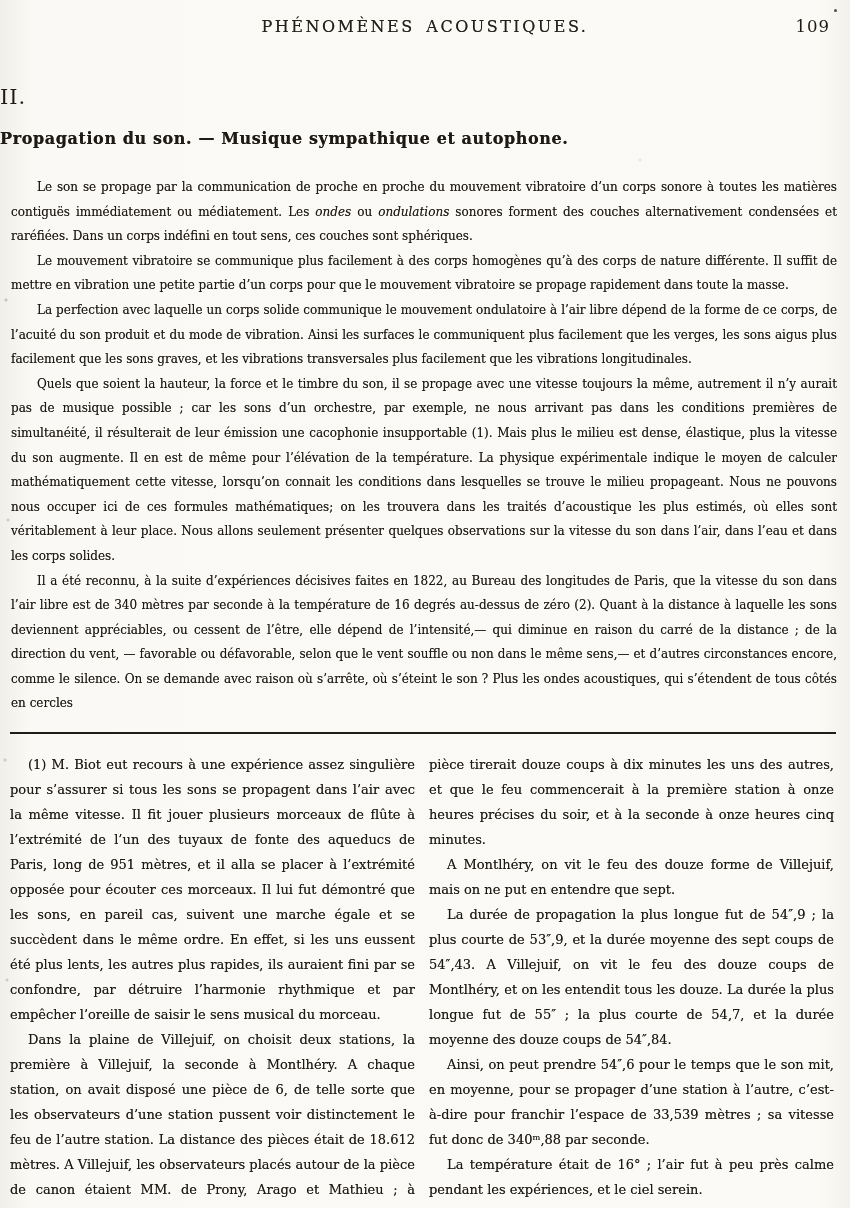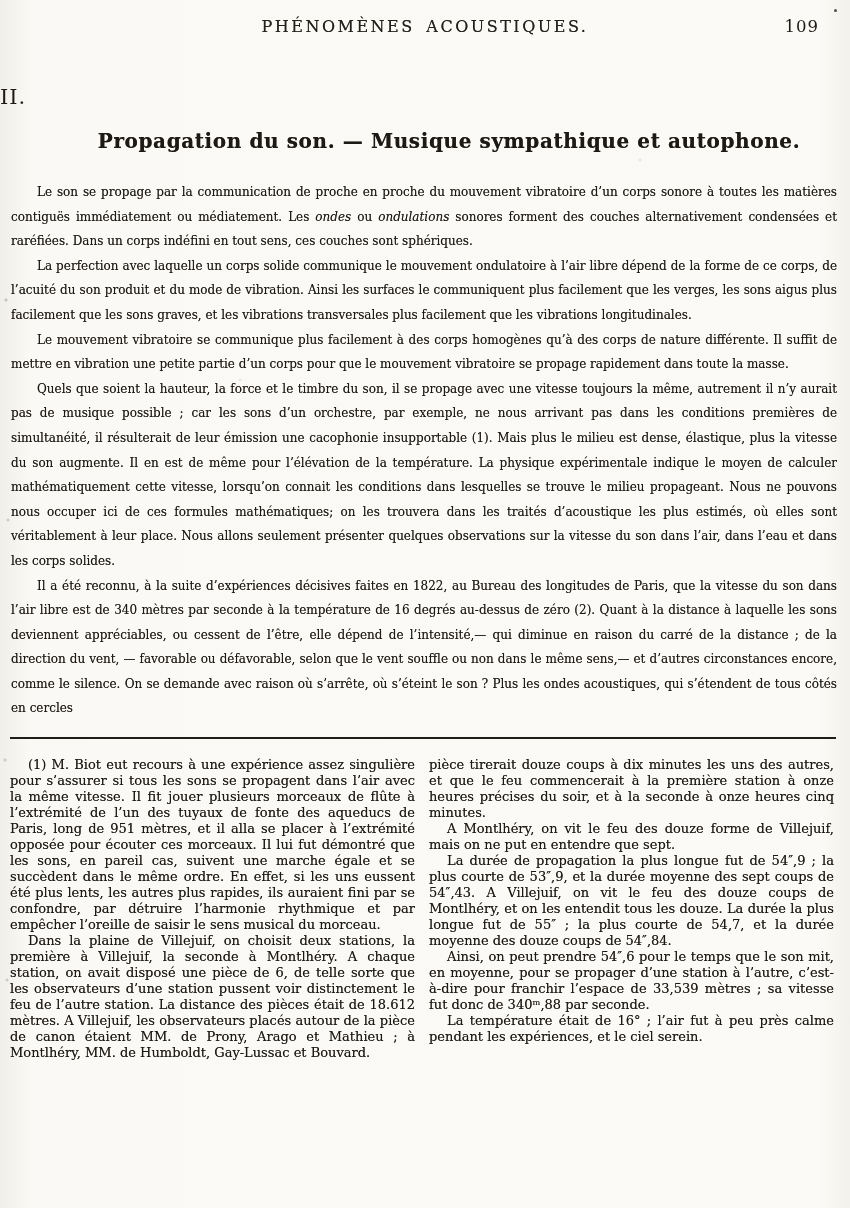--- a/index.html
+++ b/index.html
@@ -21,56 +21,55 @@
       radial-gradient(circle at 640px 160px, rgba(80,80,80,.12) 1px, transparent 2px),
       radial-gradient(circle at 240px 380px, rgba(80,80,80,.1) 1px, transparent 2px),
       linear-gradient(90deg, #f1efe9 0px, #faf9f5 30px, #fbfaf6 820px, #f3f1eb 850px);
   }
   .running-head { position: relative; padding-top: 17px; text-align: center; }
   .head-title {
     font-size: 16px; letter-spacing: 2.5px; word-spacing: 4px;
     color: #23201a; text-shadow: 0 0 .5px rgba(20,18,14,.6);
   }
   .page-num {
-    position: absolute; top: 17px; right: 31px;
+    position: absolute; top: 17px; right: 20px;
     font-size: 16.5px; letter-spacing: 1px;
   }
   .ink-speck {
     position: absolute; top: 9px; right: 13px;
     width: 3px; height: 3px; border-radius: 50%; background: rgba(40,36,30,.8);
   }
   .section-numeral {
     margin-top: 49px; text-align: left;
     font-size: 21px; letter-spacing: 1px;
   }
   .chapter-heading {
-    margin: 20px 0 0 0; text-align: center;
-    font-size: 20px; font-weight: bold; letter-spacing: .6px;
+    margin: 20px 0 0 0; 
+    font-size: 16px; font-weight: bold; letter-spacing: .6px;
     text-shadow: 0 0 .6px rgba(20,18,14,.7);
-    padding-left: 48px;
   }
   .body-text { margin: 27px 13px 0 11px; }
   .body-text p {
     margin: 0; text-align: justify; text-indent: 26px;
     font-size: 12px; line-height: 24.6px;
     text-shadow: 0 0 .45px rgba(25,22,18,.55);
   }
   .body-text i, .footnotes i { font-style: italic; }
   .footnote-rule {
     border: none; border-top: 2px solid #201d18;
     margin: 16px 14px 0 10px;
   }
   .footnotes {
     display: flex; gap: 14px;
     margin: 18px 12px 0 10px;
   }
   .fn-col { width: 405px; }
   .footnotes p {
     margin: 0; text-align: justify;
-    font-size: 13px; line-height: 16px;
+    font-size: 13px; line-height: 25px;
     text-shadow: 0 0 .4px rgba(25,22,18,.6);
   }
   .footnotes p.indent { text-indent: 18px; }
 </style>
 </head>
 <body>
 
 <div class="page">
 
   <div class="ink-speck"></div>
@@ -79,22 +78,22 @@
     <span class="head-title">PHÉNOMÈNES ACOUSTIQUES.</span>
     <span class="page-num">109</span>
   </header>
 
   <div class="section-numeral">II.</div>
 
   <h1 class="chapter-heading">Propagation du son. — Musique sympathique et autophone.</h1>
 
   <main class="body-text">
     <p><span>Le son se propage par la communication de proche en proche du mouvement vibratoire d’un corps sonore à toutes les matières contiguës immédiatement ou médiatement. Les </span><i>ondes</i><span> ou </span><i>ondulations</i><span> sonores forment des couches alternativement condensées et raréfiées. Dans un corps indéfini en tout sens, ces couches sont sphériques.</span></p>
+    <p>Le mouvement vibratoire se communique plus facilement à des corps homogènes qu’à des corps de nature différente. Il suffit de mettre en vibration une petite partie d’un corps pour que le mouvement vibratoire se propage rapidement dans toute la masse.</p>
     <p>La perfection avec laquelle un corps solide communique le mouvement ondulatoire à l’air libre dépend de la forme de ce corps, de l’acuité du son produit et du mode de vibration. Ainsi les surfaces le communiquent plus facilement que les verges, les sons aigus plus facilement que les sons graves, et les vibrations transversales plus facilement que les vibrations longitudinales.</p>
-    <p>Le mouvement vibratoire se communique plus facilement à des corps homogènes qu’à des corps de nature différente. Il suffit de mettre en vibration une petite partie d’un corps pour que le mouvement vibratoire se propage rapidement dans toute la masse.</p>
     <p>Quels que soient la hauteur, la force et le timbre du son, il se propage avec une vitesse toujours la même, autrement il n’y aurait pas de musique possible ; car les sons d’un orchestre, par exemple, ne nous arrivant pas dans les conditions premières de simultanéité, il résulterait de leur émission une cacophonie insupportable (1). Mais plus le milieu est dense, élastique, plus la vitesse du son augmente. Il en est de même pour l’élévation de la température. La physique expérimentale indique le moyen de calculer mathématiquement cette vitesse, lorsqu’on connait les conditions dans lesquelles se trouve le milieu propageant. Nous ne pouvons nous occuper ici de ces formules mathématiques; on les trouvera dans les traités d’acoustique les plus estimés, où elles sont véritablement à leur place. Nous allons seulement présenter quelques observations sur la vitesse du son dans l’air, dans l’eau et dans les corps solides.</p>
     <p>Il a été reconnu, à la suite d’expériences décisives faites en 1822, au Bureau des longitudes de Paris, que la vitesse du son dans l’air libre est de 340 mètres par seconde à la température de 16 degrés au-dessus de zéro (2). Quant à la distance à laquelle les sons deviennent appréciables, ou cessent de l’être, elle dépend de l’intensité,— qui diminue en raison du carré de la distance ; de la direction du vent, — favorable ou défavorable, selon que le vent souffle ou non dans le même sens,— et d’autres circonstances encore, comme le silence. On se demande avec raison où s’arrête, où s’éteint le son ? Plus les ondes acoustiques, qui s’étendent de tous côtés en cercles</p>
   </main>
 
   <hr class="footnote-rule">
 
   <section class="footnotes">
     <div class="fn-col">
       <p class="indent">(1) M. Biot eut recours à une expérience assez singulière pour s’assurer si tous les sons se propagent dans l’air avec la même vitesse. Il fit jouer plusieurs morceaux de flûte à l’extrémité de l’un des tuyaux de fonte des aqueducs de Paris, long de 951 mètres, et il alla se placer à l’extrémité opposée pour écouter ces morceaux. Il lui fut démontré que les sons, en pareil cas, suivent une marche égale et se succèdent dans le même ordre. En effet, si les uns eussent été plus lents, les autres plus rapides, ils auraient fini par se confondre, par détruire l’harmonie rhythmique et par empêcher l’oreille de saisir le sens musical du morceau.</p>
       <p class="indent">Dans la plaine de Villejuif, on choisit deux stations, la première à Villejuif, la seconde à Montlhéry. A chaque station, on avait disposé une pièce de 6, de telle sorte que les observateurs d’une station pussent voir distinctement le feu de l’autre station. La distance des pièces était de 18.612 mètres. A Villejuif, les observateurs placés autour de la pièce de canon étaient MM. de Prony, Arago et Mathieu ; à Montlhéry, MM. de Humboldt, Gay-Lussac et Bouvard.</p>

